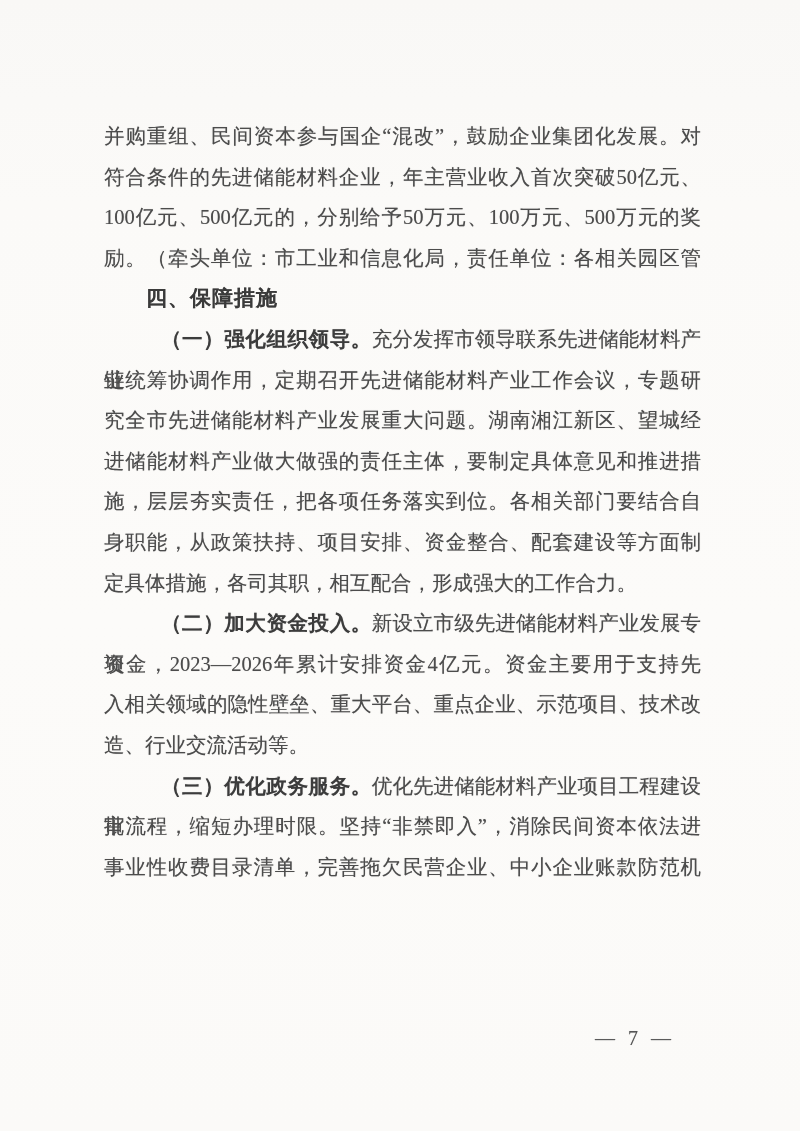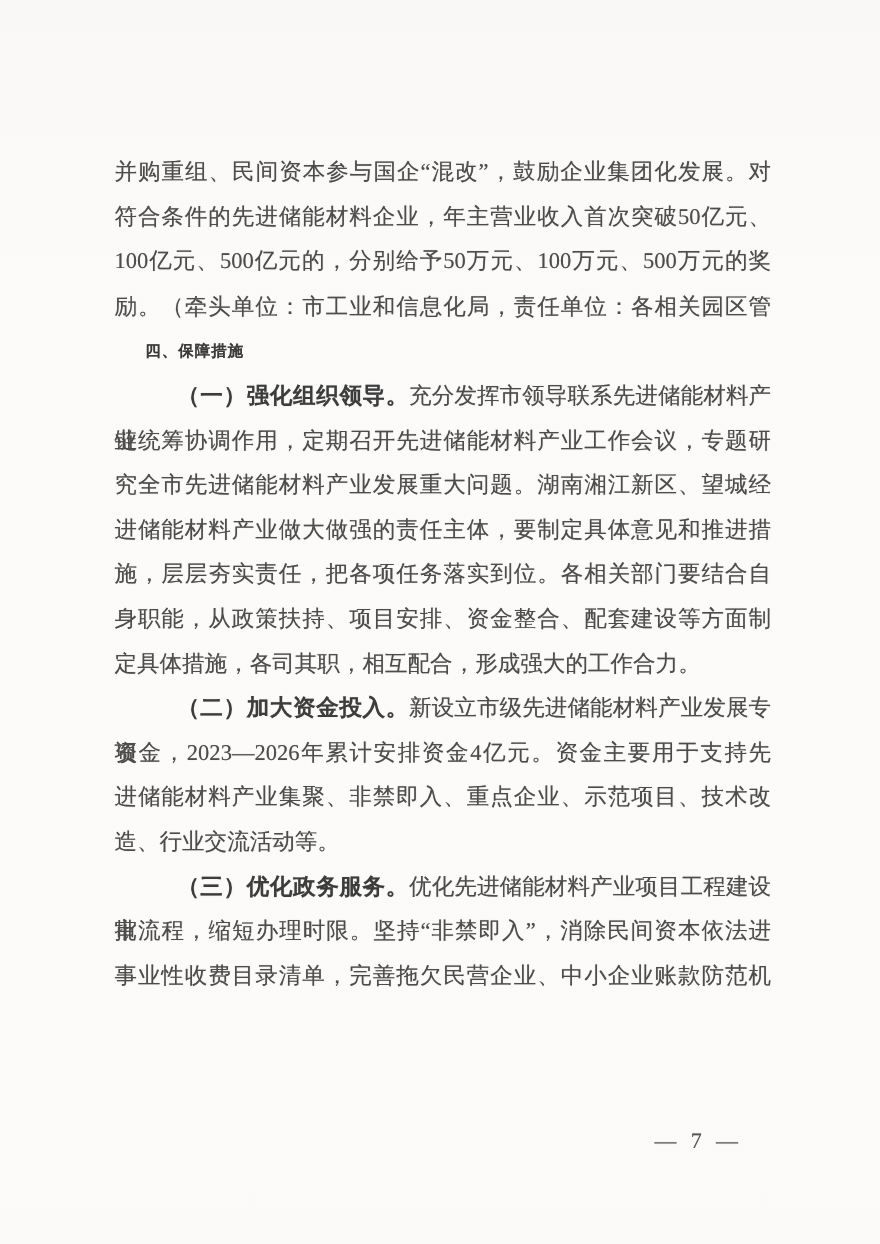--- a/index.html
+++ b/index.html
@@ -14,21 +14,21 @@
     position: absolute;
     left: 0; top: 0;
     width: 800px;
     height: 1131px;
     background: linear-gradient(180deg, #f9f8f6 0%, #fbfaf8 18%, #fcfbf9 55%, #fbfaf8 100%);
     font-family: "Liberation Serif", "DejaVu Serif", serif;
   }
   .text-block {
     position: absolute;
     left: 104px;
-    top: 137px;
+    top: 116px;
     width: 597px;
   }
   .line {
     height: 40.6px;
     line-height: 40.6px;
     font-size: 20.5px;
     color: #4c4c4c;
     white-space: nowrap;
     text-shadow: 0 0 0.7px rgba(90, 90, 90, 0.55);
   }
@@ -37,21 +37,21 @@
     text-align: justify;
     text-align-last: justify;
   }
   .line.indent {
     text-indent: 2em;
   }
   .line.heading {
     font-family: "Liberation Sans", "DejaVu Sans", sans-serif;
     font-weight: 700;
     color: #3a3a3a;
-    font-size: 14px;
+    font-size: 21px;
     letter-spacing: 1px;
     text-shadow: 0 0 0.5px rgba(55, 55, 55, 0.6);
   }
   .lead {
     font-weight: 700;
     color: #3c3c3c;
     letter-spacing: 0.5px;
     margin-left: 16px;
   }
   .plain { }
@@ -83,20 +83,20 @@
       <div class="line indent heading"><span class="plain">四、保障措施</span></div>
       <div class="line justify indent"><span class="lead">（一）强化组织领导。</span><span class="plain">充分发挥市领导联系先进储能材料产业</span></div>
       <div class="line justify"><span class="plain">链统筹协调作用，定期召开先进储能材料产业工作会议，专题研</span></div>
       <div class="line justify"><span class="plain">究全市先进储能材料产业发展重大问题。湖南湘江新区、望城经</span></div>
       <div class="line justify"><span class="plain">进储能材料产业做大做强的责任主体，要制定具体意见和推进措</span></div>
       <div class="line justify"><span class="plain">施，层层夯实责任，把各项任务落实到位。各相关部门要结合自</span></div>
       <div class="line justify"><span class="plain">身职能，从政策扶持、项目安排、资金整合、配套建设等方面制</span></div>
       <div class="line"><span class="plain">定具体措施，各司其职，相互配合，形成强大的工作合力。</span></div>
       <div class="line justify indent"><span class="lead">（二）加大资金投入。</span><span class="plain">新设立市级先进储能材料产业发展专项</span></div>
       <div class="line justify"><span class="plain">资金，2023—2026年累计安排资金4亿元。资金主要用于支持先</span></div>
-      <div class="line justify"><span class="plain">进储能材料产业集聚、非禁即入、重点企业、示范项目、技术改</span></div>
+      <div class="line justify"><span class="plain">入相关领域的隐性壁垒、重大平台、重点企业、示范项目、技术改</span></div>
       <div class="line"><span class="plain">造、行业交流活动等。</span></div>
       <div class="line justify indent"><span class="lead">（三）优化政务服务。</span><span class="plain">优化先进储能材料产业项目工程建设审</span></div>
       <div class="line justify"><span class="plain">批流程，缩短办理时限。坚持“非禁即入”，消除民间资本依法进</span></div>
       <div class="line justify"><span class="plain">事业性收费目录清单，完善拖欠民营企业、中小企业账款防范机</span></div>
     </div>
   <div class="page-number">— 7 —</div>
 </div>
 
 </body></html>

